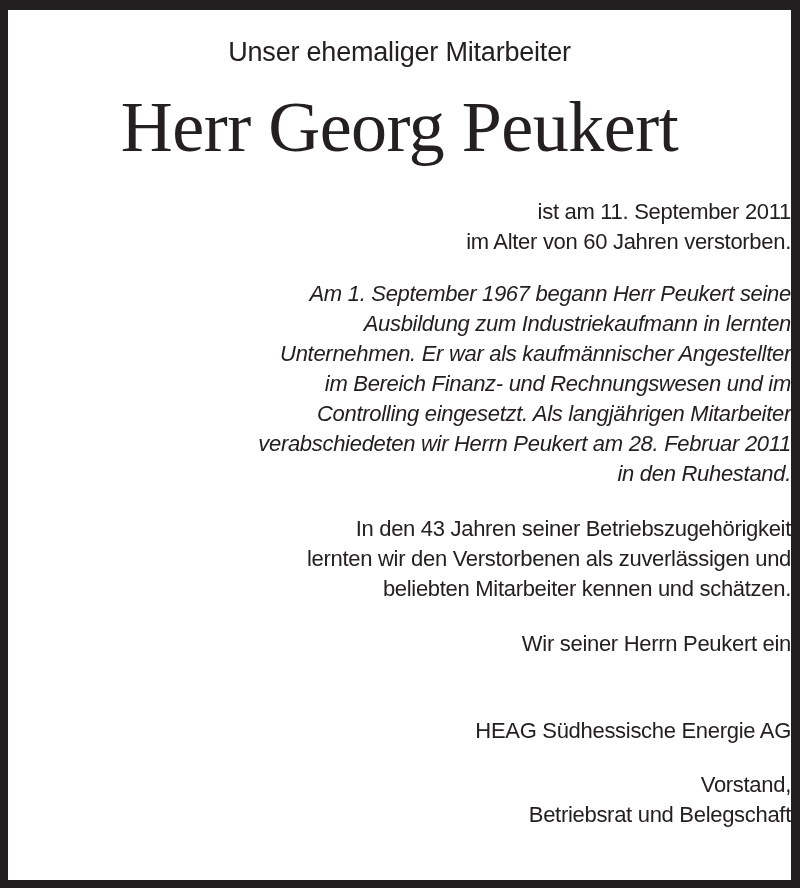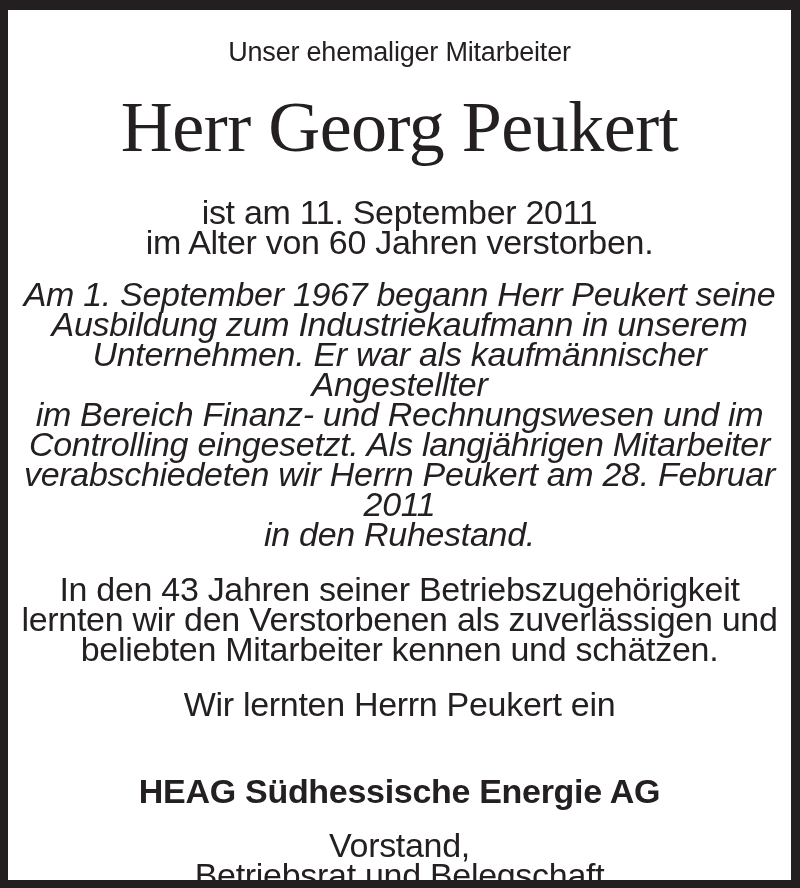--- a/index.html
+++ b/index.html
@@ -35,64 +35,65 @@
   .name {
     margin: 16px 0 16px 0;
     font-family: "Liberation Serif", serif;
     font-size: 72px;
     line-height: 86px;
     font-weight: normal;
     letter-spacing: -0.5px;
   }
   .block {
     font-family: "Liberation Sans", sans-serif;
-    font-size: 34px;
+    font-size: 22px;
     line-height: 30px;
     letter-spacing: -0.3px;
+    text-align: right;
   }
   .death-block   { margin-top: 27px; }
   .paragraph-1   { margin-top: 22px; font-style: italic; }
   .paragraph-2   { margin-top: 25px; }
   .paragraph-3   { margin-top: 25px; }
-  .company-block { margin-top: 57px; font-weight: bold; }
+  .company-block { margin-top: 57px; font-weight: normal; }
   .signature-block { margin-top: 24px; font-weight: normal; }
 </style>
 </head>
 <body>
 
 <div class="frame">
   <div class="content">
 
     <div class="intro">Unser ehemaliger Mitarbeiter</div>
 
     <h1 class="name">Herr Georg Peukert</h1>
 
     <div class="block death-block">
       <div>ist am 11. September 2011</div>
       <div>im Alter von 60 Jahren verstorben.</div>
     </div>
 
     <div class="block paragraph-1">
       <div>Am 1. September 1967 begann Herr Peukert seine</div>
-      <div>Ausbildung zum Industriekaufmann in unserem</div>
+      <div>Ausbildung zum Industriekaufmann in lernten</div>
       <div>Unternehmen. Er war als kaufmännischer Angestellter</div>
       <div>im Bereich Finanz- und Rechnungswesen und im</div>
       <div>Controlling eingesetzt. Als langjährigen Mitarbeiter</div>
       <div>verabschiedeten wir Herrn Peukert am 28. Februar 2011</div>
       <div>in den Ruhestand.</div>
     </div>
 
     <div class="block paragraph-2">
       <div>In den 43 Jahren seiner Betriebszugehörigkeit</div>
       <div>lernten wir den Verstorbenen als zuverlässigen und</div>
       <div>beliebten Mitarbeiter kennen und schätzen.</div>
     </div>
 
     <div class="block paragraph-3">
-      <div>Wir lernten Herrn Peukert ein</div>
+      <div>Wir seiner Herrn Peukert ein</div>
     </div>
 
     <div class="block company-block">HEAG Südhessische Energie AG</div>
 
     <div class="block signature-block">
       <div>Vorstand,</div>
       <div>Betriebsrat und Belegschaft</div>
     </div>
 
   </div>

